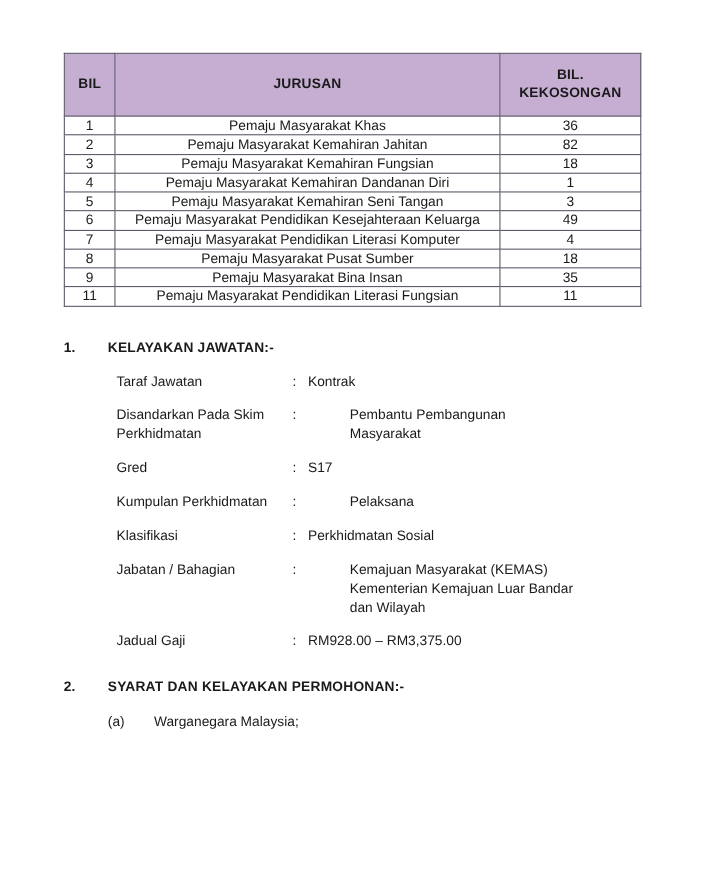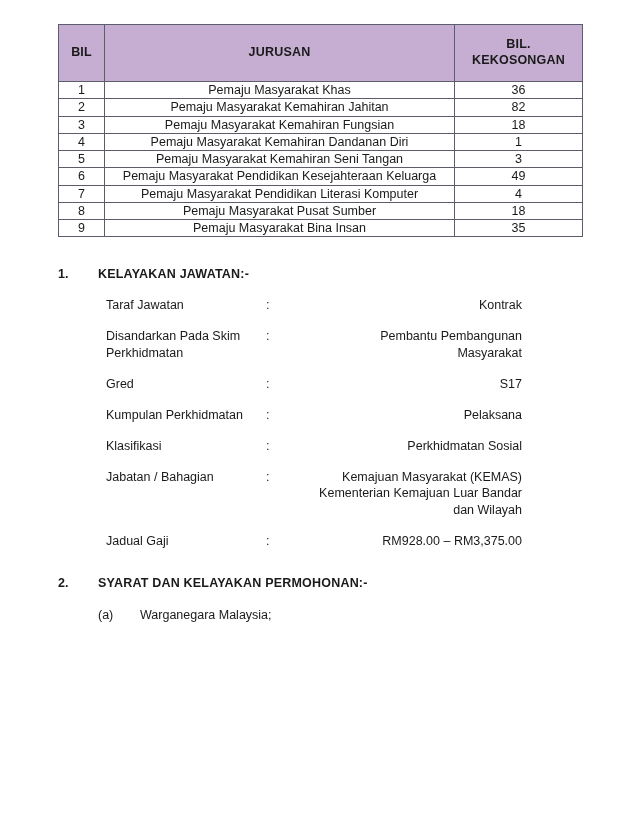--- a/index.html
+++ b/index.html
@@ -12,21 +12,21 @@
     background: #ffffff;
     font-family: "Liberation Sans", sans-serif;
     color: #1a1a1a;
     overflow: hidden;
   }
   .page {
     position: relative;
     width: 580px;
     height: 813px;
     box-sizing: border-box;
-    padding: 24px 58px 0 58px;
+    padding: 48px 58px 0 58px;
   }
 
   
   table.vacancy {
     border-collapse: collapse;
     width: 524px;
     table-layout: fixed;
     font-size: 12.5px;
   }
   table.vacancy th,
@@ -99,21 +99,20 @@
     width: 160px;
     margin-left: 44px;
   }
   .info-colon {
     flex: 0 0 14px;
     width: 14px;
     text-align: left;
   }
   .info-value {
     flex: 1 1 auto;
-    text-align: right;
   }
   .info-row.indent .info-value {
     padding-left: 38px;
   }
 
   
   .sec2 {
     margin-top: 26px;
   }
   .sub-item {
@@ -190,20 +189,25 @@
       <tr>
         <td class="bil">8</td>
         <td class="jur">Pemaju Masyarakat Pusat Sumber</td>
         <td class="kek">18</td>
       </tr>
       <tr>
         <td class="bil">9</td>
         <td class="jur">Pemaju Masyarakat Bina Insan</td>
         <td class="kek">35</td>
       </tr>
+      <tr>
+        <td class="bil">11</td>
+        <td class="jur">Pemaju Masyarakat  Pendidikan Literasi Fungsian</td>
+        <td class="kek">11</td>
+      </tr>
     </tbody>
   </table>
 
   <div class="section">
     <div class="sec-head">
       <span class="sec-num">1.</span>
       <span class="sec-title">KELAYAKAN JAWATAN:-</span>
     </div>
 
     <div class="info-list">

